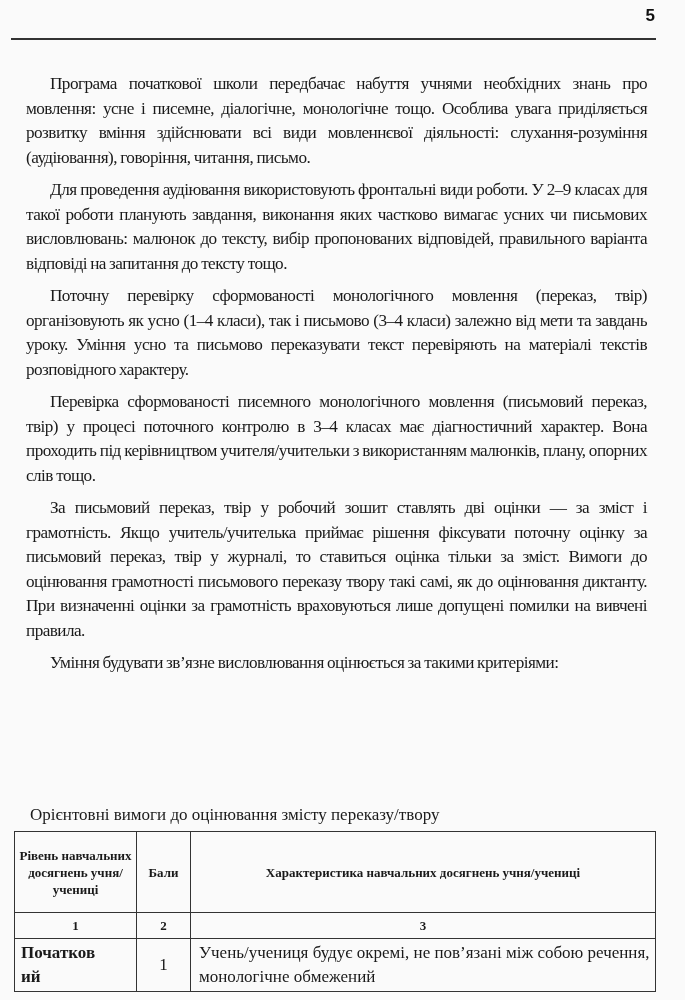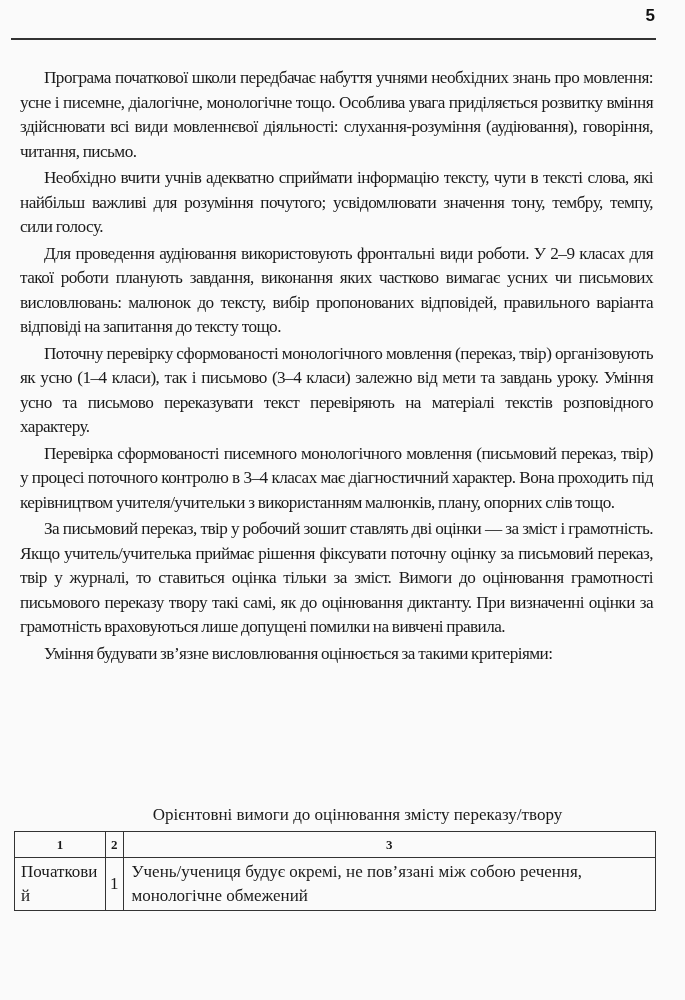--- a/index.html
+++ b/index.html
@@ -17,24 +17,24 @@
     .header-rule {
       position: absolute; left: 11px; width: 645px; top: 38px;
       height: 2px; background: #333;
     }
     .body-text {
       position: absolute; left: 18px; width: 637px; top: 64px;
       font-size: 17.2px; line-height: 24.5px;
       letter-spacing: -0.55px; word-spacing: -0.5px;
       font-family: "Liberation Serif", "DejaVu Serif", serif;
     }
-    .body-text p { margin: 2px; text-indent: 24px; text-align: justify; text-align-last: left; }
+    .body-text p { margin: 8px; text-indent: 24px; text-align: justify; text-align-last: left; }
     .caption {
       position: absolute; left: 0; width: 685px; top: 805px;
-      text-align: center; font-size: 17px;
+      font-size: 17px;
       font-family: "Liberation Serif", "DejaVu Serif", serif;
       padding-left: 30px; box-sizing: border-box;
     }
     table.criteria {
       position: absolute; left: 14px; top: 831px; width: 642px;
       border-collapse: collapse;
       font-family: "Liberation Serif", "DejaVu Serif", serif;
     }
     table.criteria td, table.criteria th {
       border: 1.5px solid #333; padding: 0 4px; vertical-align: middle;
@@ -54,38 +54,42 @@
     .desc-cell { padding-left: 8px !important; }
   </style>
 </head>
 <body>
 
 <div class="page-number">5</div>
 <div class="header-rule"></div>
 
 <div class="body-text">
   <p>Програма початкової школи передбачає набуття учнями необхідних знань про мовлення: усне і писемне, діалогічне, монологічне тощо. Особлива увага приділяється розвитку вміння здійснювати всі види мовленнєвої діяльності: слухання-розуміння (аудіювання), говоріння, читання, письмо.</p>
-  <p>Необхідно вчити учнів адекватно сприймати інформацію тексту, чути в тексті слова, які найбільш важливі для розуміння почутого; усвідомлювати значення тону, тембру, темпу, сили голосу.</p>
   <p>Для проведення аудіювання використовують фронтальні види роботи. У 2–9 класах для такої роботи планують завдання, виконання яких частково вимагає усних чи письмових висловлювань: малюнок до тексту, вибір пропонованих відповідей, правильного варіанта відповіді на запитання до тексту тощо.</p>
   <p>Поточну перевірку сформованості монологічного мовлення (переказ, твір) організовують як усно (1–4 класи), так і письмово (3–4 класи) залежно від мети та завдань уроку. Уміння усно та письмово переказувати текст перевіряють на матеріалі текстів розповідного характеру.</p>
   <p>Перевірка сформованості писемного монологічного мовлення (письмовий переказ, твір) у процесі поточного контролю в 3–4 класах має діагностичний характер. Вона проходить під керівництвом учителя/учительки з використанням малюнків, плану, опорних слів тощо.</p>
   <p>За письмовий переказ, твір у робочий зошит ставлять дві оцінки — за зміст і грамотність. Якщо учитель/учителька приймає рішення фіксувати поточну оцінку за письмовий переказ, твір у журналі, то ставиться оцінка тільки за зміст. Вимоги до оцінювання грамотності письмового переказу твору такі самі, як до оцінювання диктанту. При визначенні оцінки за грамотність враховуються лише допущені помилки на вивчені правила.</p>
   <p>Уміння будувати зв’язне висловлювання оцінюється за такими критеріями:</p>
 </div>
 
 <div class="caption">Орієнтовні вимоги до оцінювання змісту переказу/твору</div>
 
 <table class="criteria">
   <tbody>
+      <tr>
+    <th class="col1">Рівень навчальних досягнень учня/учениці</th>
+    <th class="col2">Бали</th>
+    <th>Характеристика навчальних досягнень учня/учениці</th>
+  </tr>
   <tr class="num-row">
     <td>1</td>
     <td>2</td>
     <td>3</td>
   </tr>
   <tr class="data-row">
     <td class="level-cell">
-      <span style="display:block;width:80px;word-break:break-all;hyphens:manual;">Початковий</span>
+      <span style="display:block;width:80px;word-break:break-all;hyphens:manual;font-weight:bold;">Початковий</span>
     </td>
     <td class="center">1</td>
     <td class="desc-cell">Учень/учениця будує окремі, не пов’язані між собою речення, монологічне обмежений</td>
   </tr>
 </tbody>
   </table>
 
 </body></html>

